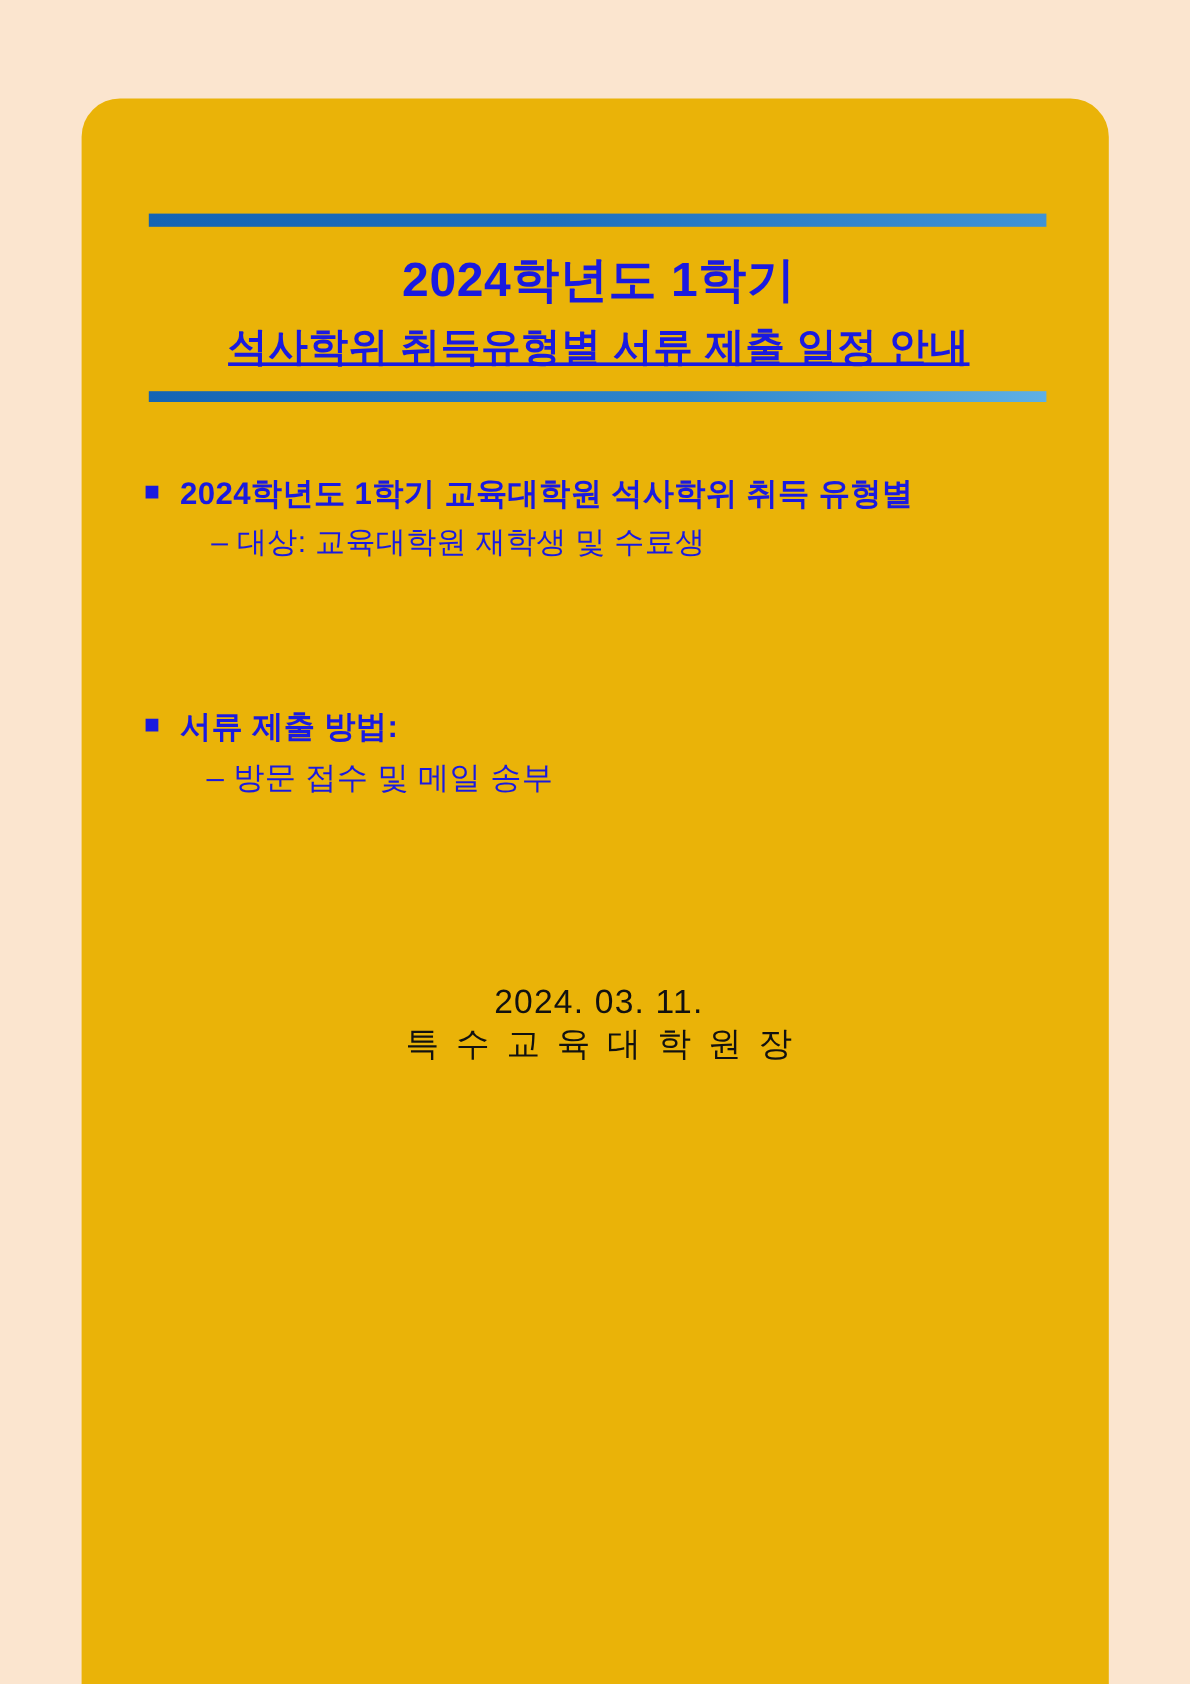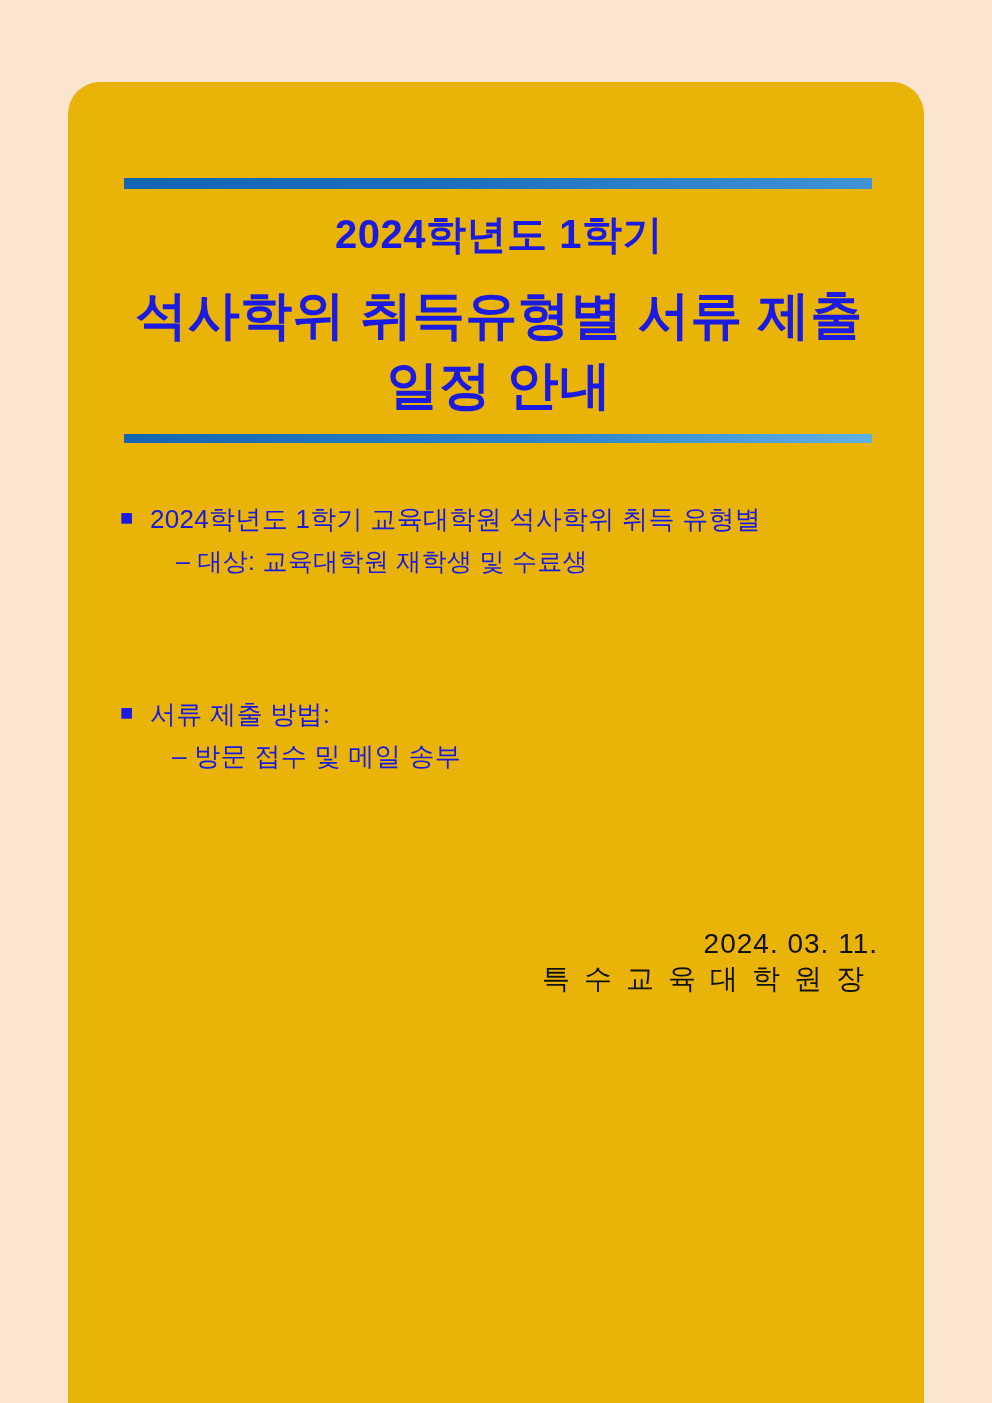--- a/index.html
+++ b/index.html
@@ -43,26 +43,27 @@
     padding: 18px 0 14px 0;
   }
   .title-line1 {
     font-size: 40px;
     font-weight: bold;
     color: #1a1ae0;
     letter-spacing: 0.5px;
     line-height: 1.35;
   }
   .title-line2 {
-    font-size: 52px;
+    font-size: 33px;
     font-weight: bold;
     color: #1a1ae0;
     letter-spacing: 0.5px;
     line-height: 1.35;
-    margin-top: 19px;
+    margin-top: 6px;
+    text-decoration: underline;
   }
   .body-block {
     margin-top: 56px;
     color: #1a1ae0;
   }
   .bullet-row {
     display: flex;
     align-items: flex-start;
     font-size: 26px;
     line-height: 1.55;
@@ -70,20 +71,21 @@
   }
   .bullet-mark {
     width: 30px;
     flex: 0 0 30px;
     color: #1a1ae0;
     font-size: 22px;
     line-height: 1.75;
   }
   .bullet-text {
     flex: 1 1 auto;
+    font-weight: bold;
   }
   .cont-line {
     margin-left: 30px;
     font-size: 26px;
     line-height: 1.55;
     letter-spacing: 0.3px;
   }
   .dash-line {
     margin-left: 56px;
     font-size: 25px;
@@ -94,21 +96,21 @@
     height: 112px;
   }
   .sub-dash {
     margin-left: 52px;
     font-size: 26px;
     line-height: 1.75;
     letter-spacing: 0.3px;
   }
   .sign-block {
     margin-top: 148px;
-    text-align: right;
+    text-align: center;
     color: #111;
   }
   .sign-date {
     font-size: 28px;
     letter-spacing: 1px;
   }
   .sign-name {
     font-size: 28px;
     letter-spacing: 14px;
     padding-left: 14px;

